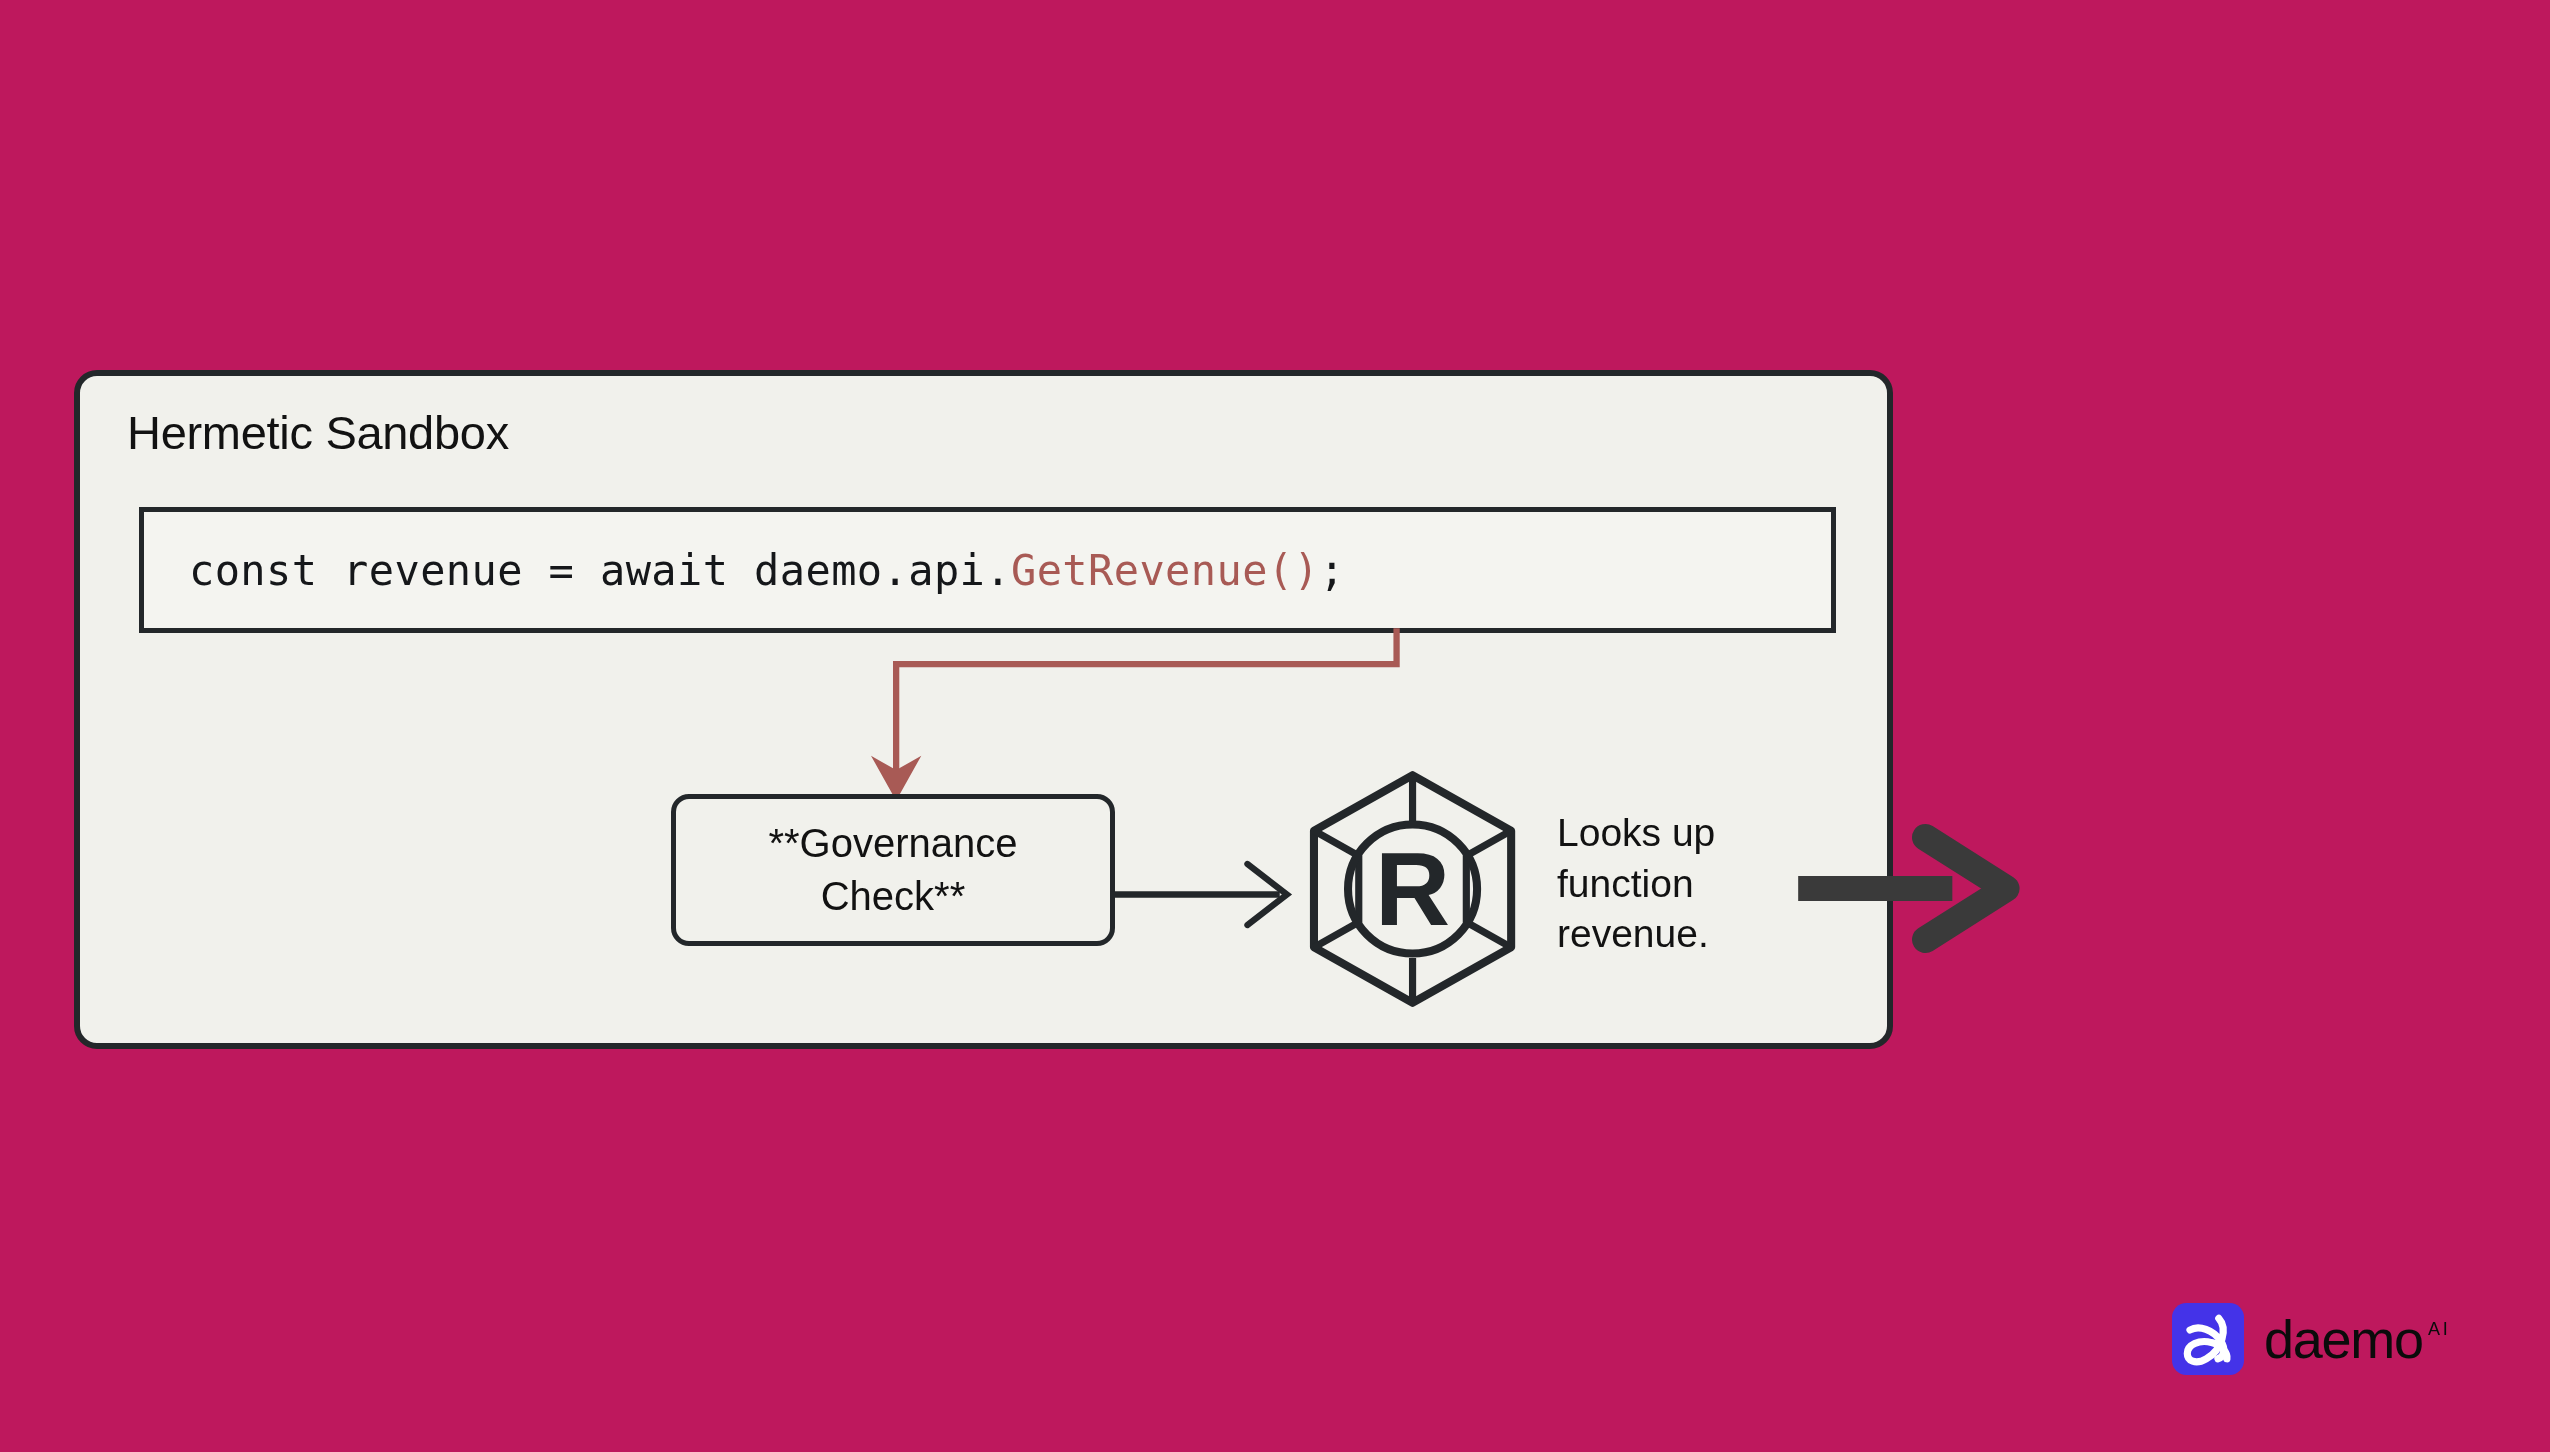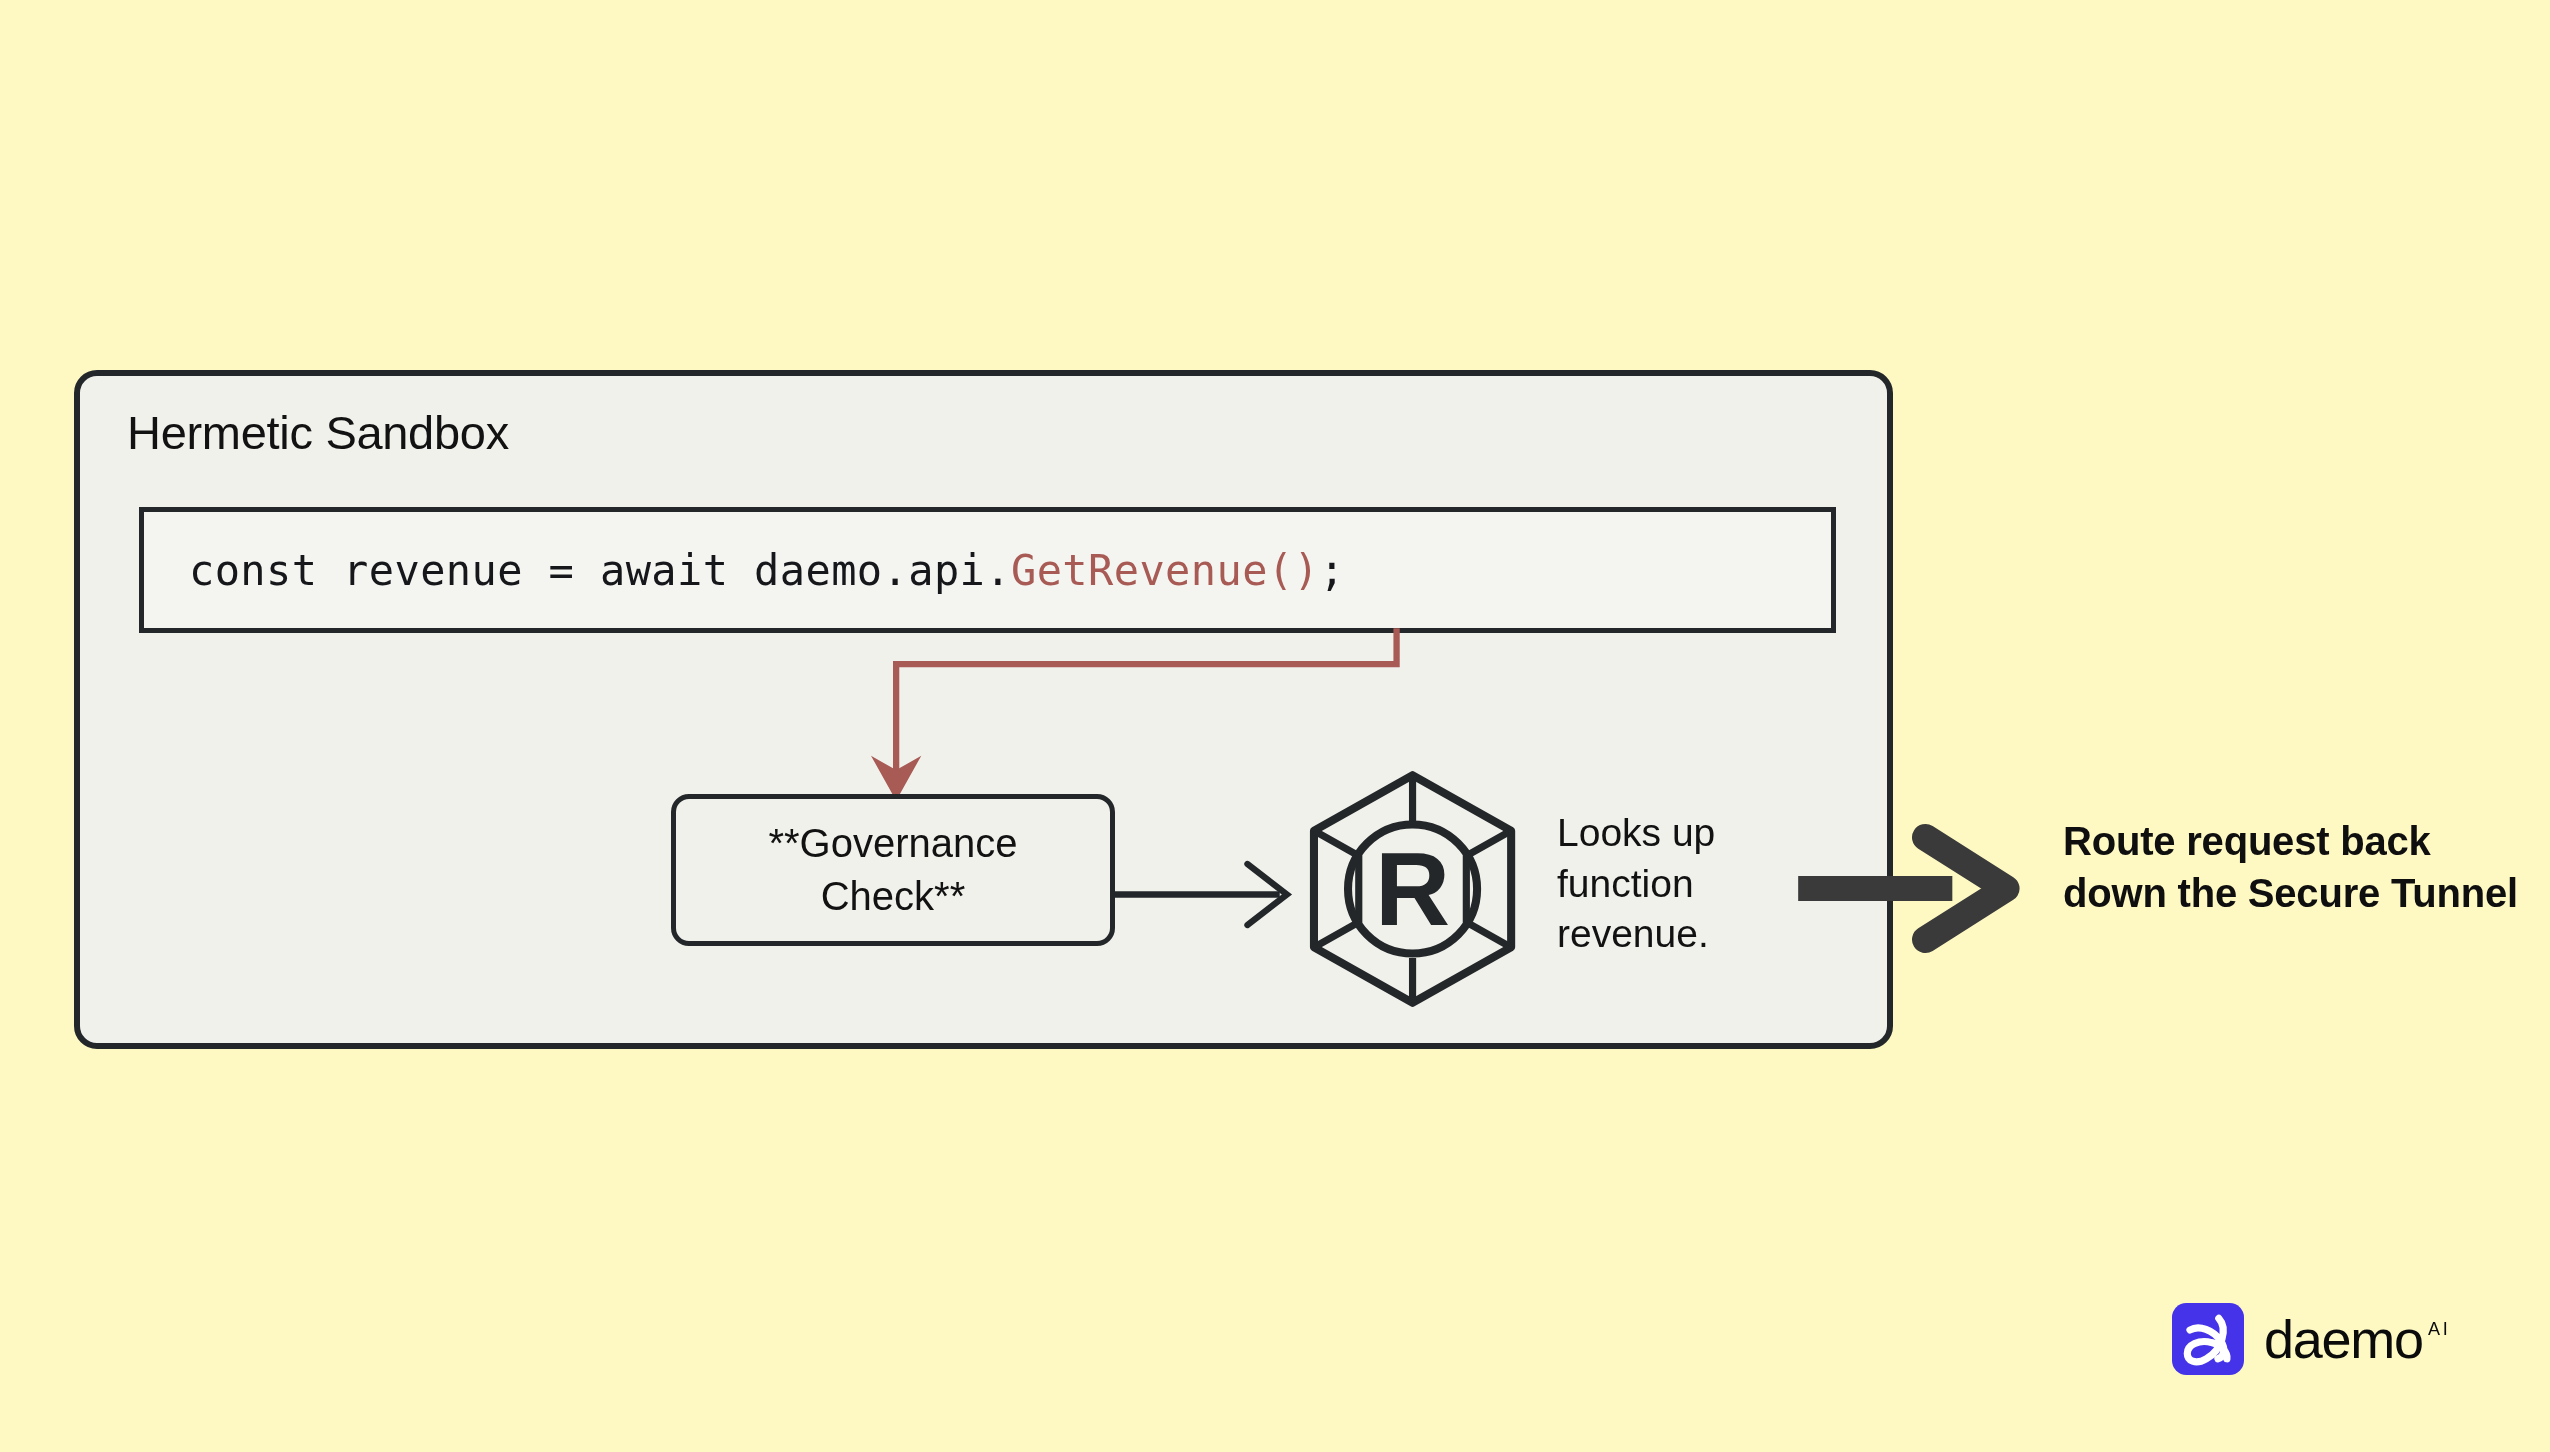--- a/index.html
+++ b/index.html
@@ -9,21 +9,21 @@
     background: #f1f1ec;
   }
   body {
     font-family: "Liberation Sans", sans-serif;
     -webkit-font-smoothing: antialiased;
   }
   #canvas {
     position: relative;
     width: 2550px;
     height: 1452px;
-    background: #fef9c3;
+    background: #be185d;
     overflow: hidden;
   }
 
   
   .sandbox-box {
     position: absolute;
     left: 74px;
     top: 370px;
     width: 1819px;
     height: 679px;
@@ -234,21 +234,20 @@
     <text x="122" y="135" text-anchor="middle" dominant-baseline="central" font-family="'Liberation Sans', sans-serif" font-size="116" font-weight="bold" fill="#23272a">R</text>
   </svg>
 
   <div class="lookup-caption">Looks up function revenue.</div>
 
   <svg class="egress-arrow" viewBox="0 0 270 150">
     <line x1="8" y1="75" x2="180" y2="75" stroke="#3a3a3a" stroke-width="28" stroke-linecap="butt"></line>
     <polyline points="150,18 240,75 150,132" fill="none" stroke="#3a3a3a" stroke-width="30" stroke-linecap="round" stroke-linejoin="round"></polyline>
   </svg>
 
-  <div class="egress-text">Route request back down the Secure Tunnel</div>
 
   <div class="brand">
     <div class="brand-mark">
       <svg viewBox="0 0 80 80" width="72" height="72">
         <path d="M 52 17 C 62 28 56 52 38 62 C 26 69 17 64 17 56 C 17 47 30 40 44 44 C 56 47 62 56 61 62" fill="none" stroke="#ffffff" stroke-width="8" stroke-linecap="round"></path>
         <path d="M 20 30 C 30 24 46 30 54 42 C 60 51 58 60 51 62" fill="none" stroke="#ffffff" stroke-width="8" stroke-linecap="round"></path>
       </svg>
     </div>
     <div class="brand-wordmark">
       <span class="brand-name">daemo</span>

